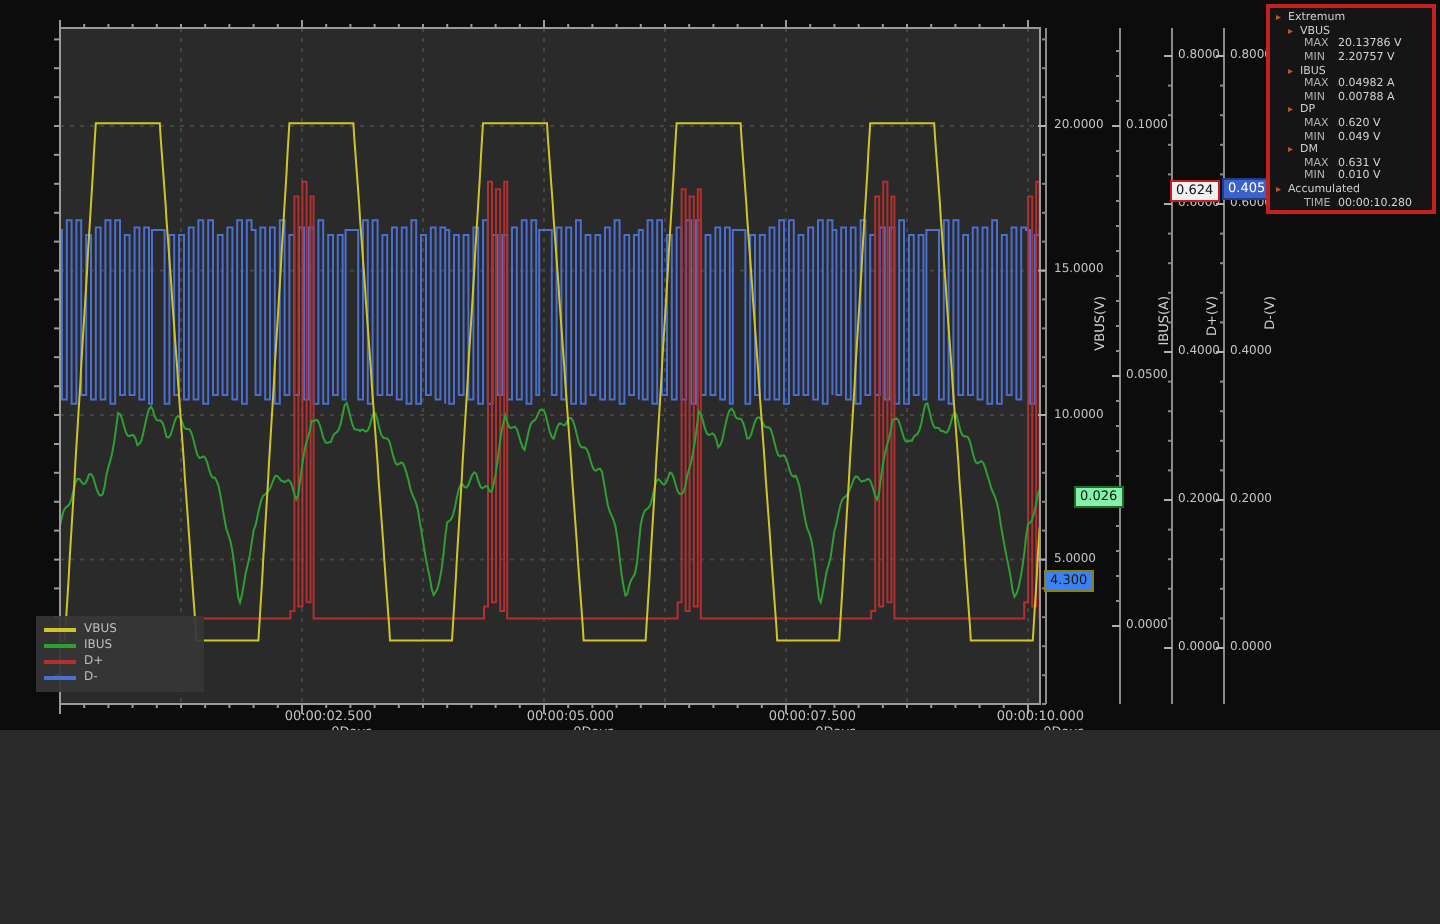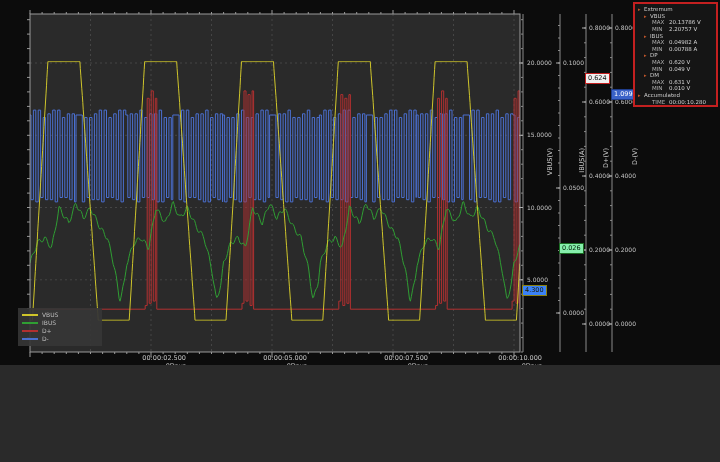--- a/index.html
+++ b/index.html
@@ -278,35 +278,35 @@
         <div class="ax-label" style="left: 527px; top: 59px;">20.0000</div>
         <div class="ax-label" style="left: 527px; top: 131.3px;">15.0000</div>
         <div class="ax-label" style="left: 527px; top: 203.5px;">10.0000</div>
         <div class="ax-label" style="left: 527px; top: 275.8px;">5.0000</div>
         <div class="ax-title" style="left: 546px; top: 148px;">VBUS(V)</div>
         <div class="badge" style="left: 522px; top: 284.9px; background: #3b82f6; color: rgb(26, 26, 0); border-color: rgb(138, 129, 16);">4.300</div>
         <div class="ax-label" style="left: 563px; top: 59px;">0.1000</div>
         <div class="ax-label" style="left: 563px; top: 184px;">0.0500</div>
         <div class="ax-label" style="left: 563px; top: 309px;">0.0000</div>
         <div class="ax-title" style="left: 578px; top: 148px;">IBUS(A)</div>
-        <div class="badge" style="left: 559px; top: 243px; background: #86efac; color: rgb(3, 32, 10); border-color: rgb(28, 110, 36);">0.026</div>
+        <div class="badge" style="left: 537px; top: 243px; background: #86efac; color: rgb(3, 32, 10); border-color: rgb(28, 110, 36);">0.026</div>
         <div class="ax-label" style="left: 589px; top: 24px;">0.8000</div>
         <div class="ax-label" style="left: 589px; top: 98px;">0.6000</div>
         <div class="ax-label" style="left: 589px; top: 172px;">0.4000</div>
         <div class="ax-label" style="left: 589px; top: 246px;">0.2000</div>
         <div class="ax-label" style="left: 589px; top: 320px;">0.0000</div>
         <div class="ax-title" style="left: 602px; top: 148px;">D+(V)</div>
-        <div class="badge" style="left: 585px; top: 73px; background: rgb(240, 240, 240); color: rgb(17, 17, 17); border-color: rgb(195, 32, 32);">0.624</div>
+        <div class="badge" style="left: 585px; top: 90px; background: rgb(240, 240, 240); color: rgb(17, 17, 17); border-color: rgb(195, 32, 32);">0.624</div>
         <div class="ax-label" style="left: 615px; top: 24px;">0.8000</div>
         <div class="ax-label" style="left: 615px; top: 98px;">0.6000</div>
         <div class="ax-label" style="left: 615px; top: 172px;">0.4000</div>
         <div class="ax-label" style="left: 615px; top: 246px;">0.2000</div>
         <div class="ax-label" style="left: 615px; top: 320px;">0.0000</div>
         <div class="ax-title" style="left: 631px; top: 148px;">D-(V)</div>
-        <div class="badge" style="left: 611px; top: 88.9px; background: rgb(58, 98, 200); color: rgb(255, 255, 255); border-color: rgb(31, 61, 140);">1.099</div>
+        <div class="badge" style="left: 611px; top: 88.9px; background: rgb(58, 98, 200); color: rgb(255, 255, 255); border-color: rgb(31, 61, 140);">0.405</div>
         <div class="xlab" style="left: 116px; top: 355px;">
           <div>00:00:02.500</div>
           <div>0Days</div>
         </div>
         <div class="xlab" style="left: 237px; top: 355px;">
           <div>00:00:05.000</div>
           <div>0Days</div>
         </div>
         <div class="xlab" style="left: 358px; top: 355px;">
           <div>00:00:07.500</div>

